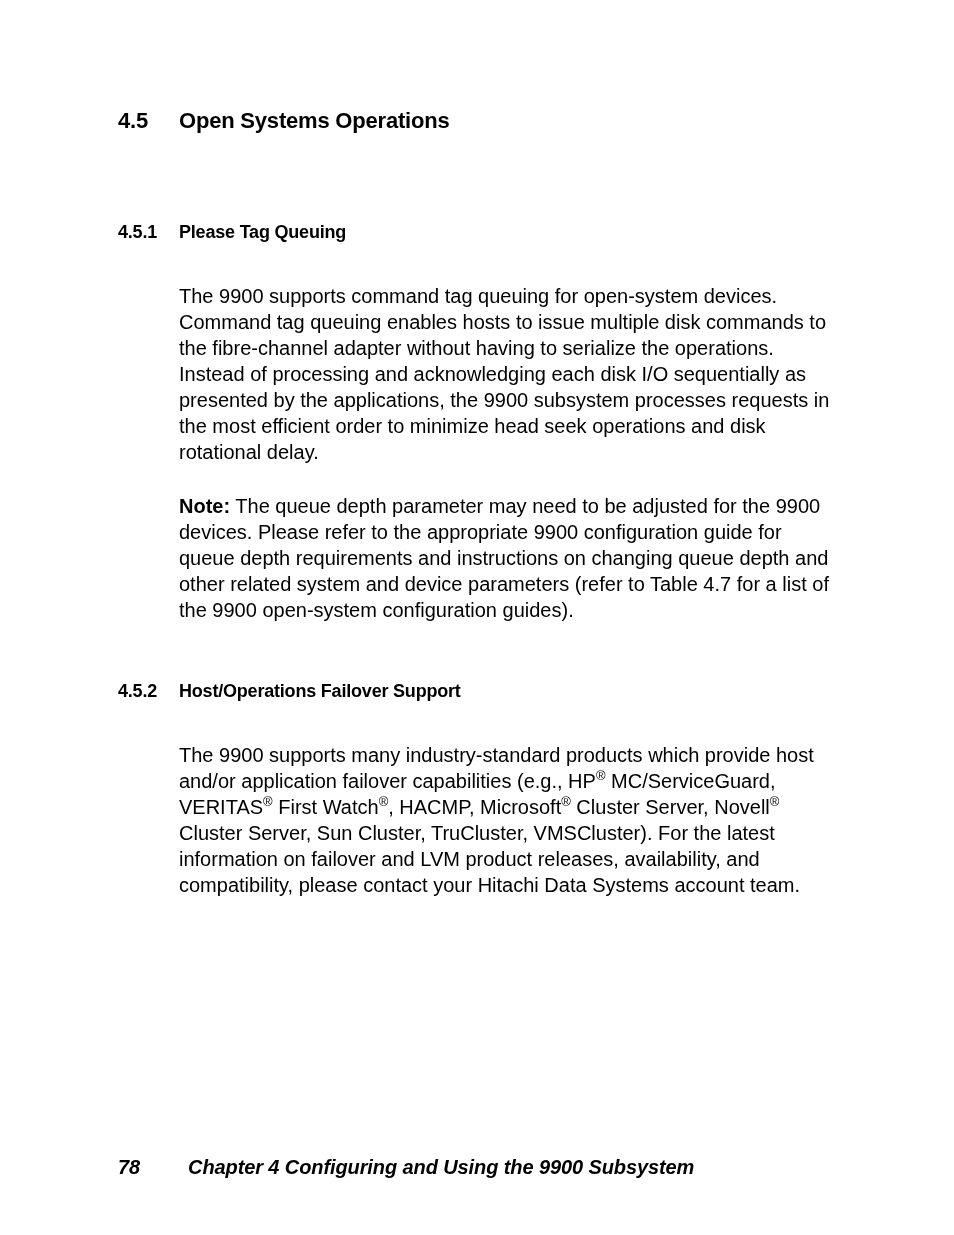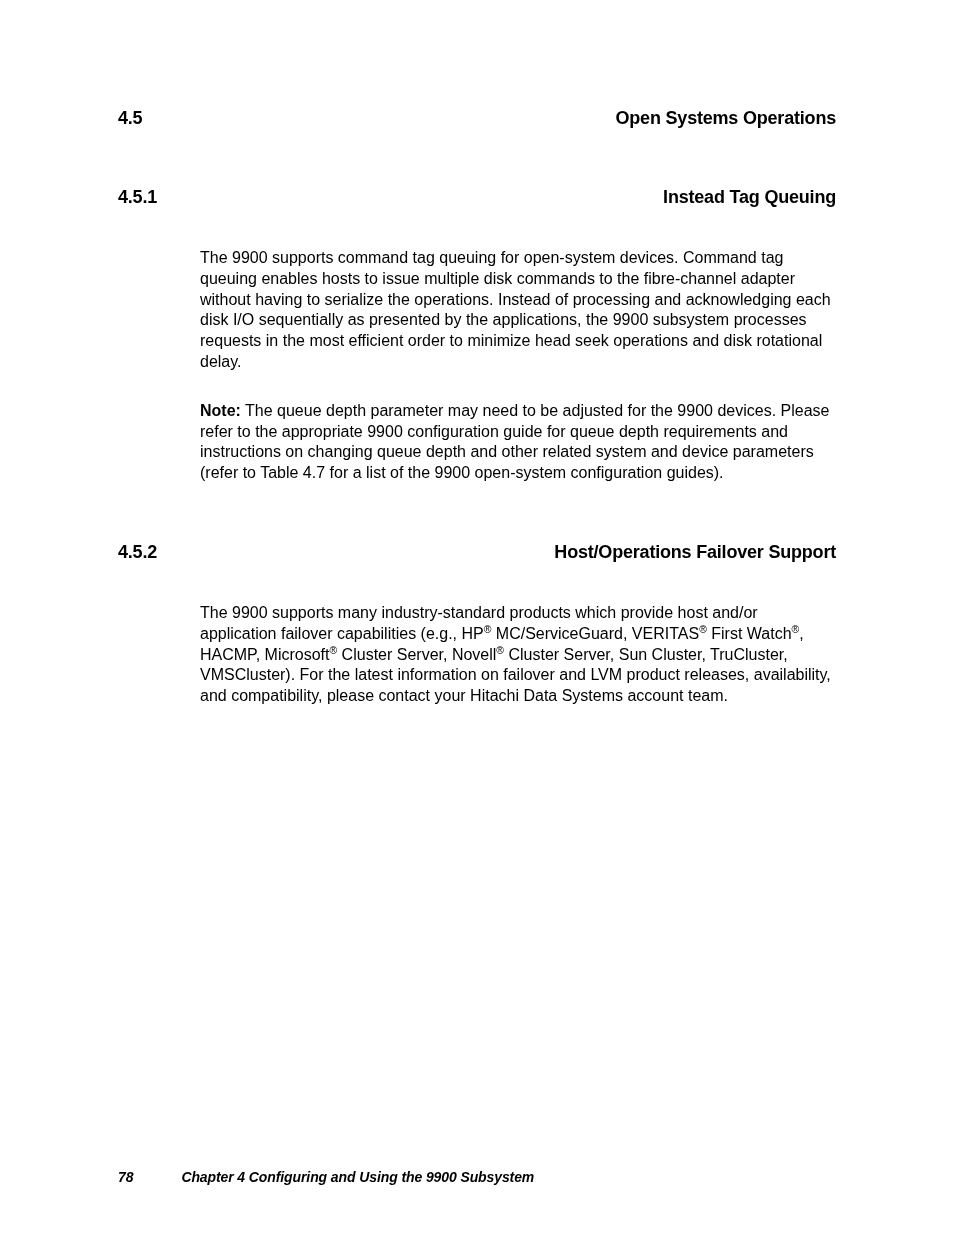--- a/index.html
+++ b/index.html
@@ -16,88 +16,86 @@
     position: relative;
     box-sizing: border-box;
     width: 954px;
     height: 1235px;
     padding: 108px 118px 0 118px;
   }
   .section-heading {
     display: flex;
     font-family: Arial, "Helvetica Neue", Helvetica, sans-serif;
     font-weight: 700;
-    font-size: 18px;
+    font-size: 22px;
     letter-spacing: -0.2px;
-    margin-bottom: 58px;
+    margin-bottom: 88px;
   }
   .sub-heading {
     display: flex;
     font-family: Arial, "Helvetica Neue", Helvetica, sans-serif;
     font-weight: 700;
     font-size: 18px;
     letter-spacing: -0.2px;
     margin-bottom: 40px;
-    gap: 7px;
   }
   .num-col {
     width: 61px;
     flex: 0 0 61px;
   }
   .title-col {
     flex: 1;
-    text-align: right;
   }
   .body-block {
-    margin-left: 82px;
+    margin-left: 61px;
     margin-right: 0;
-    font-size: 16px;
+    font-size: 20px;
     line-height: 1.30;
     margin-bottom: 58px;
   }
   .para {
     margin-bottom: 28px;
   }
   .para:last-child { margin-bottom: 0; }
   .note-label {
     font-weight: 600;
   }
   sup {
     font-size: 0.65em;
     vertical-align: super;
     line-height: 0;
   }
   .footer {
     position: absolute;
     left: 118px;
-    bottom: 50px;
+    bottom: 56px;
     font-family: Arial, "Helvetica Neue", Helvetica, sans-serif;
     font-weight: 700;
     font-style: italic;
-    font-size: 14px;
+    font-size: 20px;
     letter-spacing: -0.1px;
   }
   .footer .pg {
     display: inline-block;
     margin-right: 48px;
   }
 </style>
 </head>
 <body>
 
 <div class="page">
 
   <div class="section-heading">
     <span class="num-col">4.5</span>
     <span class="title-col">Open Systems Operations</span>
   </div>
 
   <div class="sub-heading">
     <span class="num-col">4.5.1</span>
-    <span class="title-col">Instead Tag Queuing</span>
+    <span class="title-col">Please Tag Queuing</span>
   </div>
 
   <div class="body-block">
     <div class="para">The 9900 supports command tag queuing for open-system devices. Command tag queuing enables hosts to issue multiple disk commands to the fibre-channel adapter without having to serialize the operations. Instead of processing and acknowledging each disk I/O sequentially as presented by the applications, the 9900 subsystem processes requests in the most efficient order to minimize head seek operations and disk rotational delay.</div>
     <div class="para">
       <span class="note-label">Note:</span><span> The queue depth parameter may need to be adjusted for the 9900 devices. Please refer to the appropriate 9900 configuration guide for queue depth requirements and instructions on changing queue depth and other related system and device parameters (refer to Table 4.7 for a list of the 9900 open-system configuration guides).</span>
     </div>
   </div>
 
   <div class="sub-heading">

